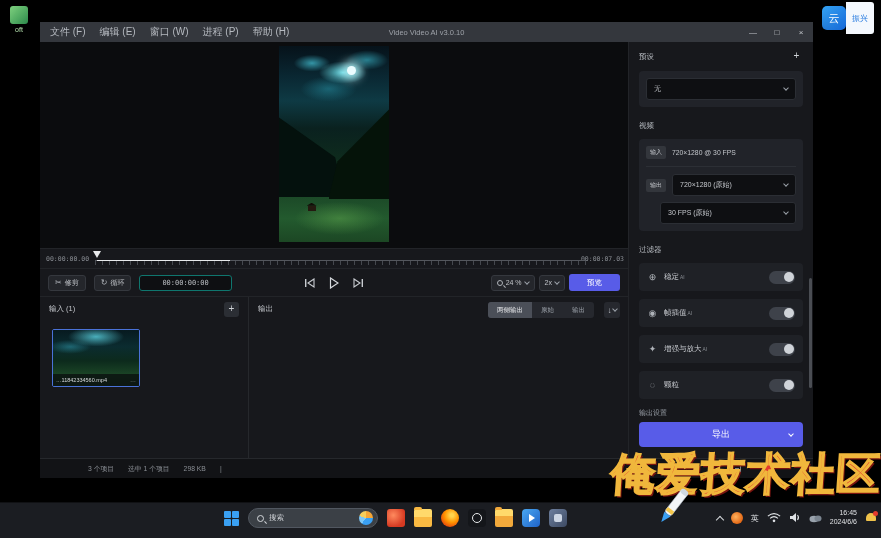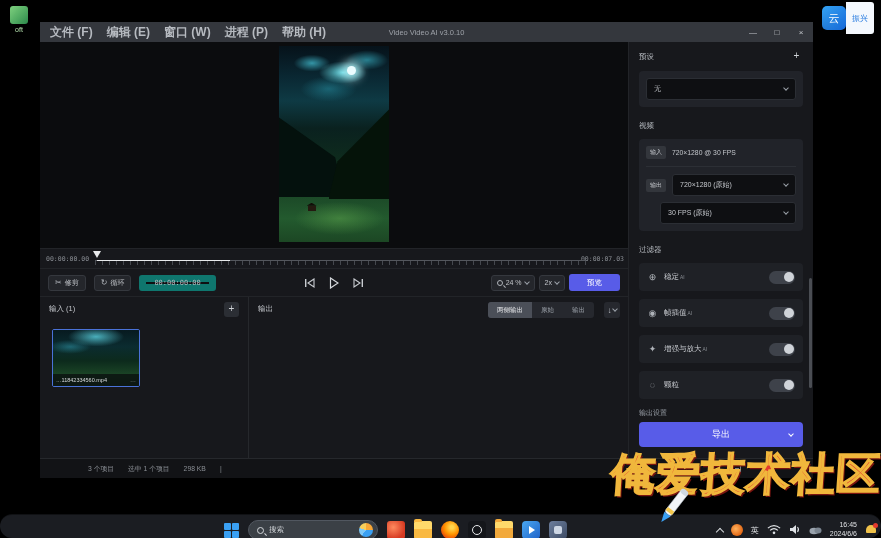--- a/index.html
+++ b/index.html
@@ -16,21 +16,21 @@
       color:#fff; font-size:11px; display:flex; align-items:center; justify-content:center; }
   .floating-badge .pill { height:32px; background:#f4f8fd; color:#2b7de0; font-size:8px; display:flex; align-items:center;
       padding:12px 6px; border-radius:0 3px 3px 0; white-space:nowrap; }
 
   
   .app-window { position:absolute; left:40px; top:22px; width:773px; height:456px; background:#17181c;
       box-shadow:0 0 0 1px #000, 0 6px 24px #000a; display:flex; flex-direction:column; }
 
   .titlebar { height:20px; background:#34373d; display:flex; align-items:center; position:relative; flex:0 0 auto; }
   .menus { display:flex; gap:14px; margin-left:10px; }
-  .menu-item { font-size:12px; color:#b6bac0; cursor:default;font-weight:bold; }
+  .menu-item { font-size:10px; color:#b6bac0; cursor:default; }
   .win-title { position:absolute; left:0; right:0; text-align:center; font-size:7.5px; color:#9ea2a9; pointer-events:none; }
   .win-controls { margin-left:auto; display:flex; height:100%; }
   .win-btn { width:24px; height:100%; display:flex; align-items:center; justify-content:center; font-size:8px; color:#c6c9ce; }
 
   .win-body { flex:1; display:flex; min-height:0; }
   .left-col { width:588px; display:flex; flex-direction:column; }
 
   
   .preview-area { height:206px; background:#0b0c0e; position:relative; }
   .video-frame { position:absolute; left:239px; top:4px; width:110px; height:196px; overflow:hidden;
@@ -62,22 +62,22 @@
       background:repeating-linear-gradient(90deg,#45484e 0 1px, transparent 1px 7px); }
   .played { position:absolute; left:57px; top:10.5px; width:133px; height:1.5px; background:#e8eaec; }
   .playhead { position:absolute; left:53px; top:2px; width:0; height:0;
       border-left:4px solid transparent; border-right:4px solid transparent; border-top:7px solid #e8eaec; }
 
   
   .transport { height:28px; display:flex; align-items:center; position:relative; background:#17181c; border-top:1px solid #222428; }
   .t-btn { height:16px; display:flex; align-items:center; gap:3px; padding:0 6px; margin-left:8px;
       background:#24262b; border:1px solid #35383e; border-radius:3px; font-size:7px; color:#c0c3c8; }
   .t-ico { font-size:8px; color:#aeb2b8; }
-  .timecode-field { height:16px; margin-left:8px; padding:0 8px; display:flex; align-items:center;
-      background:#0e0f12; border:7px solid #0f766e; border-radius:3px;
+  .timecode-field { height:16px; margin-left:8px; padding:0 22px; display:flex; align-items:center;
+      background:#0e0f12; border:1px solid #0f766e; border-radius:3px;
       font-size:7px; font-family:"DejaVu Sans Mono", monospace; color:#b9bcc1; }
   .t-center { position:absolute; left:50%; transform:translateX(-50%); display:flex; gap:14px; align-items:center; }
   .t-center svg { display:block; }
   .t-right { margin-left:auto; display:flex; align-items:center; gap:4px; margin-right:8px; }
   .zoom-ctl,.speed-ctl { height:16px; display:flex; align-items:center; gap:3px; padding:0 5px;
       background:#24262b; border:1px solid #35383e; border-radius:3px; font-size:7px; color:#c0c3c8; }
   .mag { width:6px; height:6px; border:1px solid #aeb2b8; border-radius:50%; position:relative; }
   .mag:after { content:""; position:absolute; left:5px; top:5px; width:3px; height:1px; background:#aeb2b8; transform:rotate(45deg); }
   .chev { width:4px; height:4px; border-right:1px solid #9aa0a8; border-bottom:1px solid #9aa0a8;
       transform:rotate(45deg); margin-top:-2px; }
@@ -138,22 +138,22 @@
   
   .statusbar { height:20px; background:#121316; border-top:1px solid #26282c; display:flex; align-items:center;
       font-size:6.8px; color:#8a8e94; flex:0 0 auto; position:relative; }
   .statusbar span { margin-left:14px; }
   .statusbar span:first-child { margin-left:48px; }
   .pip-icons { position:absolute; right:40px; display:flex; gap:7px; }
   .pip { width:11px; height:9px; border:1px solid #7e828a; border-radius:1px; position:relative; }
   .pip:after { content:""; position:absolute; right:1px; bottom:1px; width:4px; height:3px; background:#7e828a; }
 
   
-  .taskbar { position:absolute; left:0; bottom:0; width:881px; height:24px; background:rgba(28,31,36,.95);
-      border-top:1px solid #0006;border-radius:14px; }
+  .taskbar { position:absolute; left:0; bottom:0; width:881px; height:36px; background:rgba(28,31,36,.95);
+      border-top:1px solid #0006; }
   .tb-center { position:absolute; left:224px; top:0; height:30px; display:flex; align-items:center; gap:9px; }
   .start { width:15px; height:15px; display:grid; grid-template-columns:7px 7px; grid-template-rows:7px 7px; gap:1px; }
   .start i { background:#3aa0f3; border-radius:1px; }
   .search-pill { width:130px; height:20px; background:#3b4046; border:1px solid #515760; border-radius:10px;
       display:flex; align-items:center; padding:0 4px 0 8px; gap:5px; }
   .search-pill .txt { font-size:7.5px; color:#d4d7db; flex:1; }
   .search-mag { width:7px; height:7px; border:1.2px solid #d4d7db; border-radius:50%; position:relative; }
   .search-mag:after { content:""; position:absolute; left:6px; top:6px; width:3px; height:1.2px; background:#d4d7db; transform:rotate(45deg); }
   .search-engine { width:14px; height:14px; border-radius:50%;
       background:conic-gradient(#f7a636 0 25%, #3aa0f3 25% 60%, #7ec8f7 60% 80%, #f7ce5b 80% 100%); }

